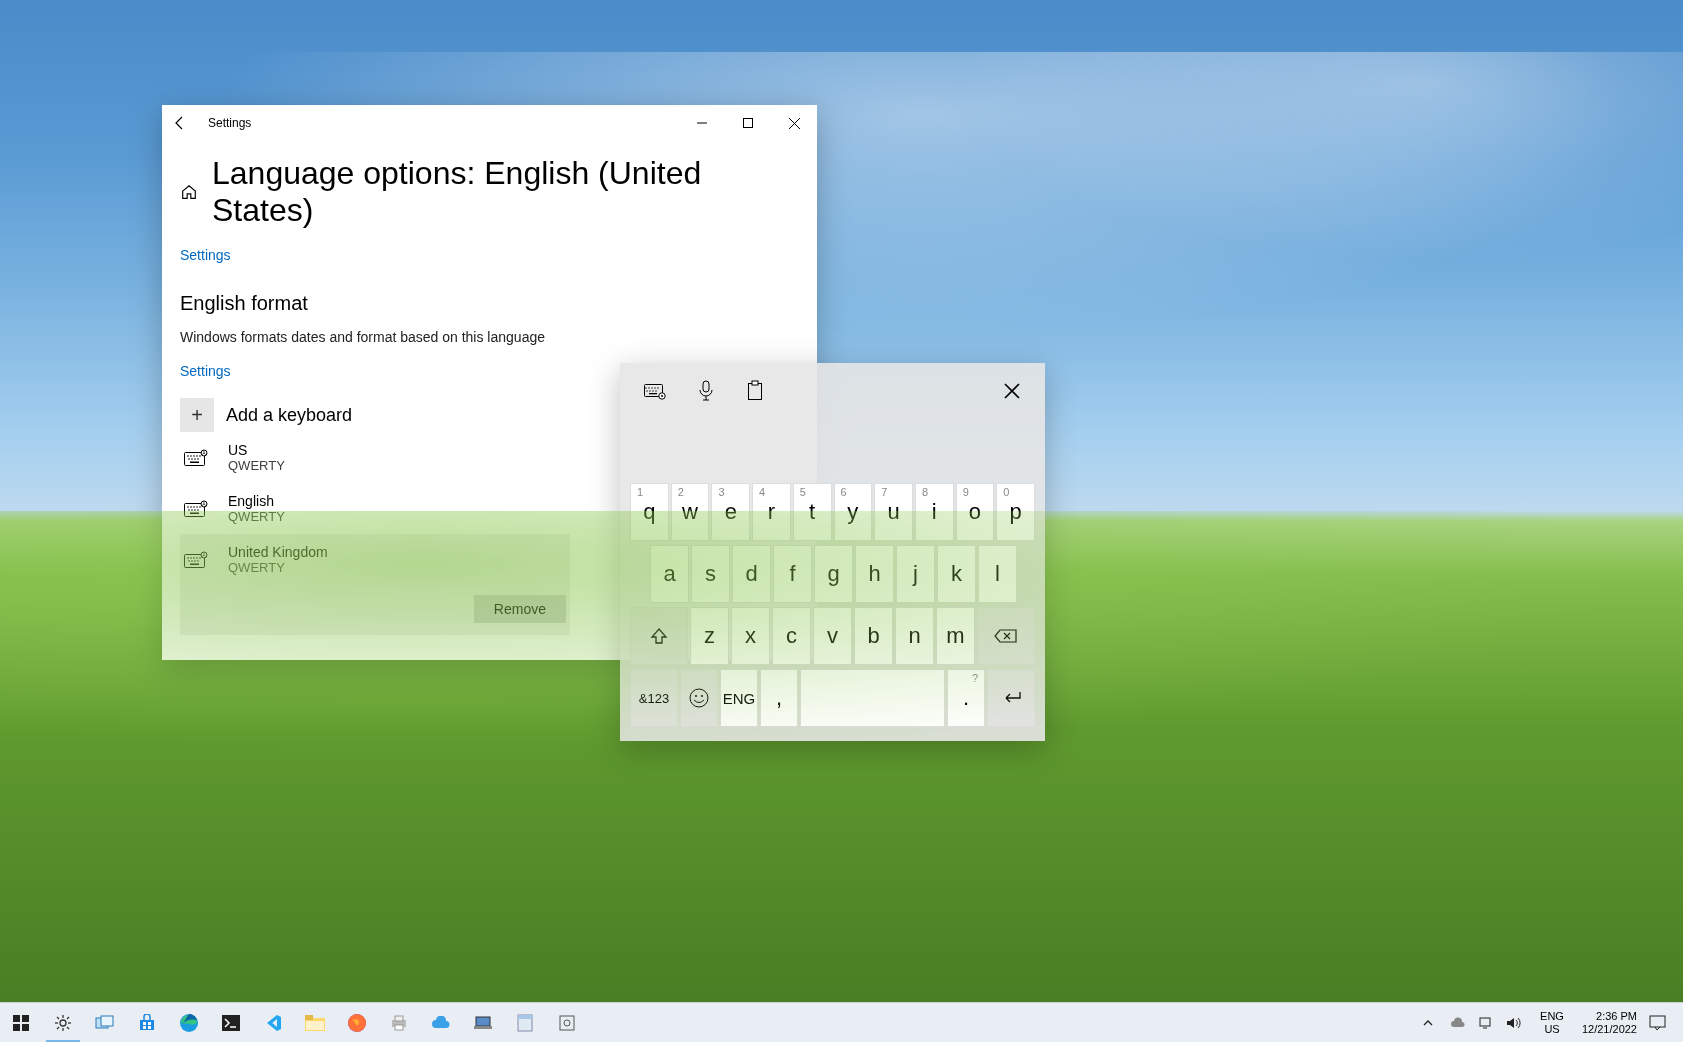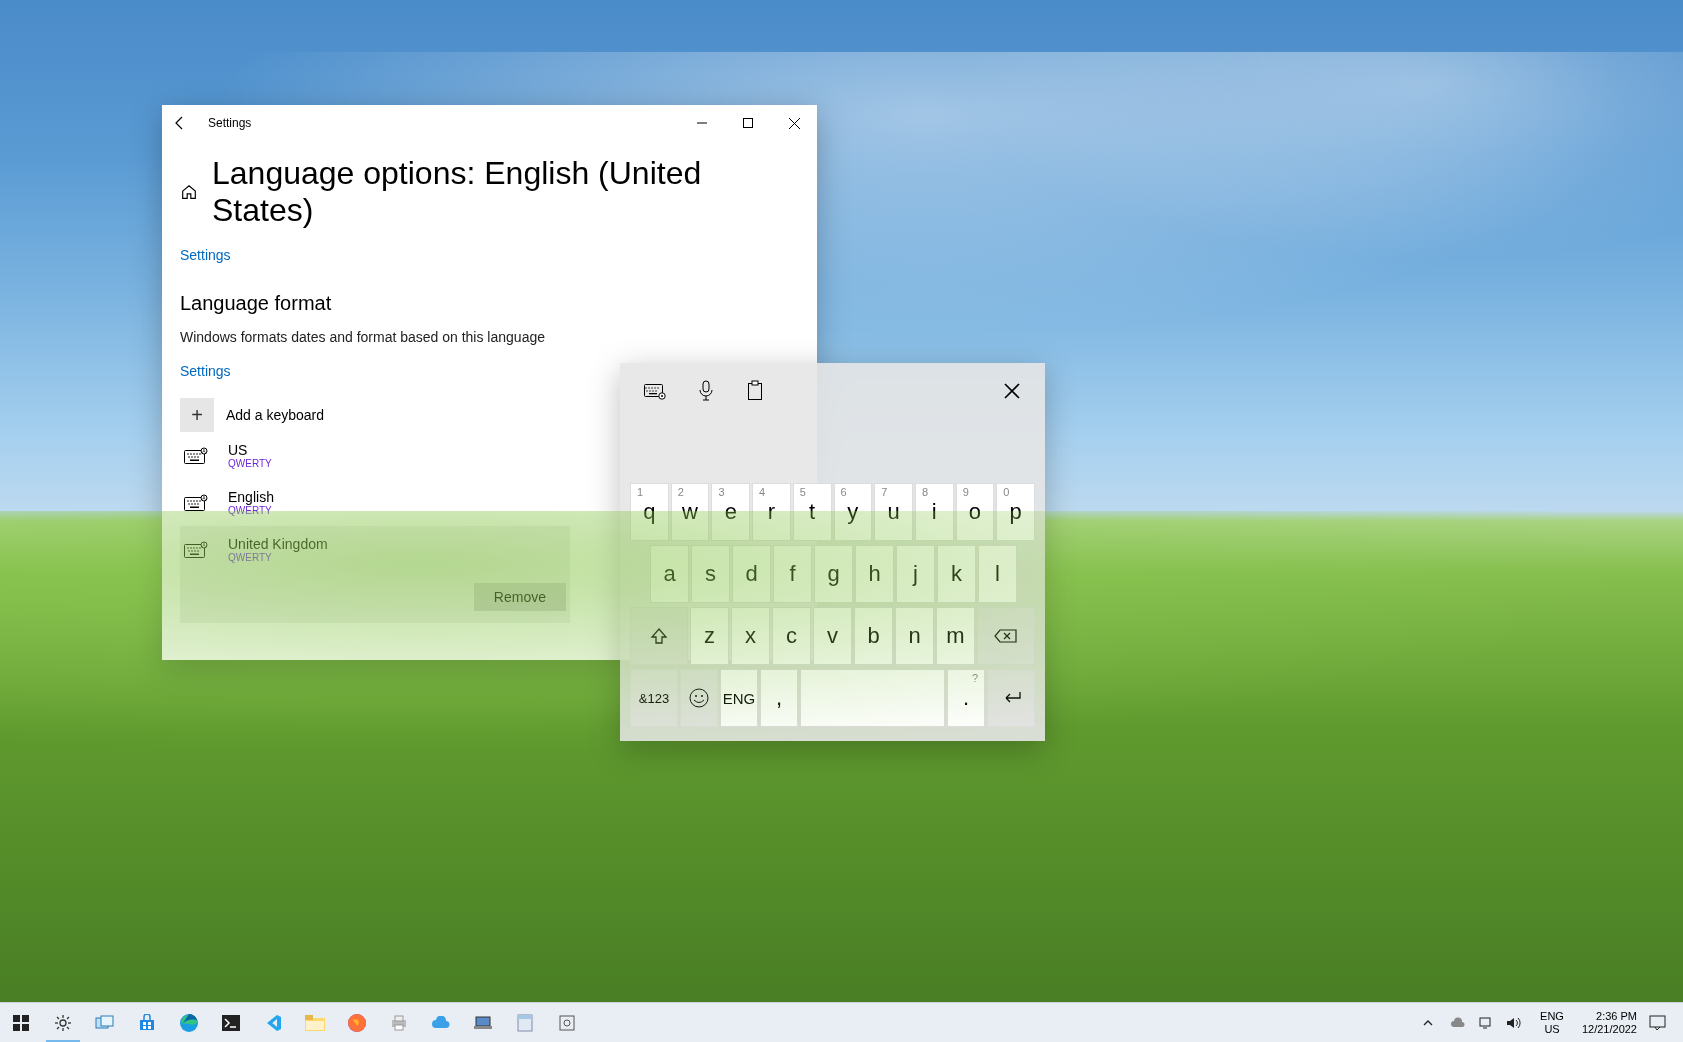--- a/index.html
+++ b/index.html
@@ -43,26 +43,26 @@
 .settings-body { padding: 8px 18px 0 18px; }
 .header-row { display:flex; align-items:center; gap:14px; margin-top:6px; }
 .home-icon { font-size:18px; }
 .page-heading { font-size:32px; font-weight:400; }
 .link { color:#0067c0; font-size:14px; margin-top:18px; display:inline-block; cursor:pointer; }
 .section-h { font-size:20px; font-weight:400; margin-top:28px; }
 .section-desc { font-size:14px; color:#222; margin-top:14px; }
 
 .add-row { display:flex; align-items:center; gap:12px; margin-top:18px; cursor:pointer; }
 .plus-box { width:34px; height:34px; background:#e6e6e6; display:flex; align-items:center; justify-content:center; font-size:20px; color:#333; }
-.add-label { font-size:14px; }
+.add-label { font-size:18px; }
 
 .kb-item { display:flex; align-items:center; gap:14px; padding:10px 4px; cursor:pointer; }
 .kb-item .icon { width:30px; text-align:center; font-size:18px; }
 .kb-item .txt .name { font-size:14px; }
-.kb-item .txt .sub { font-size:10px; color:#6d28d9; }
+.kb-item .txt .sub { font-size:13px; color:#404040; }
 .kb-item.selected { background:#eeeeee; width: 390px; flex-wrap:wrap; padding-bottom:12px; }
 .kb-item.selected .remove-row { width:100%; display:flex; justify-content:flex-end; margin-top:6px; }
 .kb-item.selected .remove-btn { background:#ccc; border:none; padding:6px 20px; font-size:14px; cursor:pointer; }
 
 
 .osk {
   position:absolute; left:620px; top:363px; width:425px; height:378px;
   background: rgba(230,230,230,0.90); box-shadow: 0 8px 30px rgba(0,0,0,0.25);
   display:flex; flex-direction:column;
 }
@@ -141,21 +141,21 @@
         <span class="home-icon">
           <svg width="18" height="18" viewBox="0 0 20 20">
               <path d="M3 9 L10 3 L17 9 V17 H12 V12 H8 V17 H3 Z" stroke="#000" fill="none" stroke-width="1.3"></path>
             </svg>
         </span>
         <h1 class="page-heading">Language options: English (United States)</h1>
       </div>
 
       <a class="link">Settings</a>
 
-      <h2 class="section-h">Language format</h2>
+      <h2 class="section-h">English format</h2>
       <p class="section-desc">Windows formats dates and format based on this language</p>
       <a class="link">Settings</a>
 
 
       <div class="add-row">
         <div class="plus-box">+</div>
         <div class="add-label">Add a keyboard</div>
       </div>
 
       <div id="kb-list">

